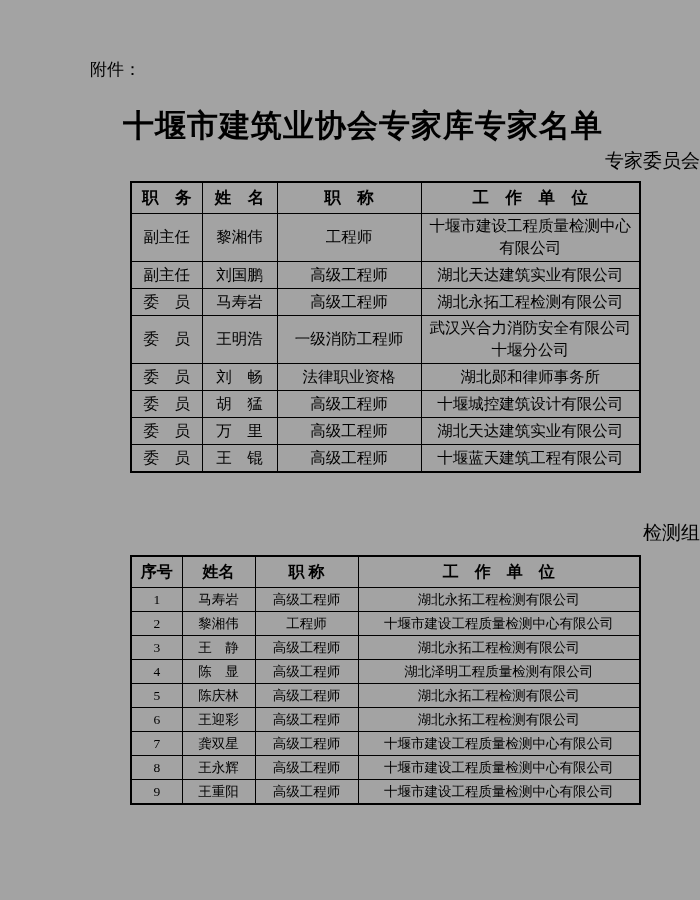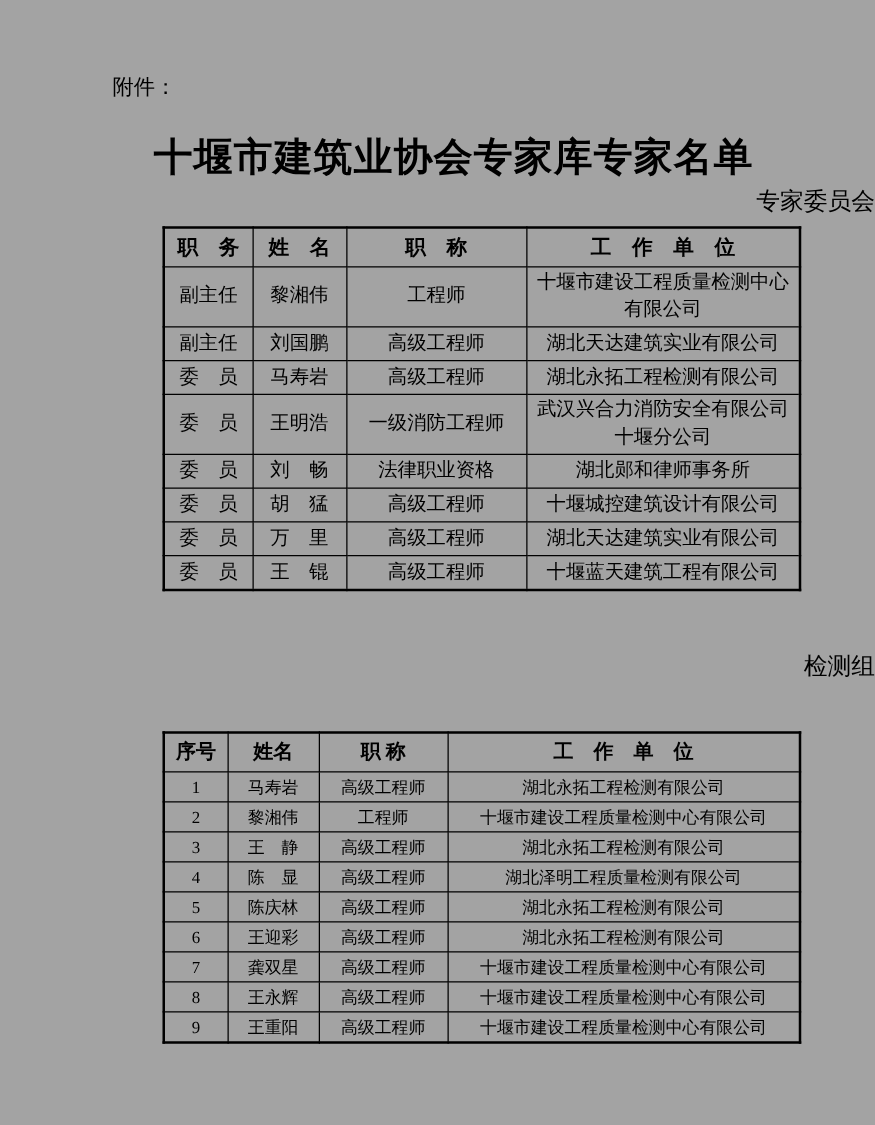--- a/index.html
+++ b/index.html
@@ -71,21 +71,21 @@
   td.org-cell {
     text-align: left;
     padding-left: 7px;
     padding-right: 4px;
   }
 
   .committee-table { top: 181px; font-size: 15.5px; }
   .committee-table th { height: 28px; font-size: 16.5px; }
   .committee-table td { height: 24px; }
 
-  .testing-table { top: 585px; font-size: 13.5px; }
+  .testing-table { top: 555px; font-size: 13.5px; }
   .testing-table th { height: 28px; font-size: 16px; }
   .testing-table td { height: 21px; }
 </style>
 </head>
 <body>
 
 <div class="page">
 
   <div class="attachment">附件：</div>
 

